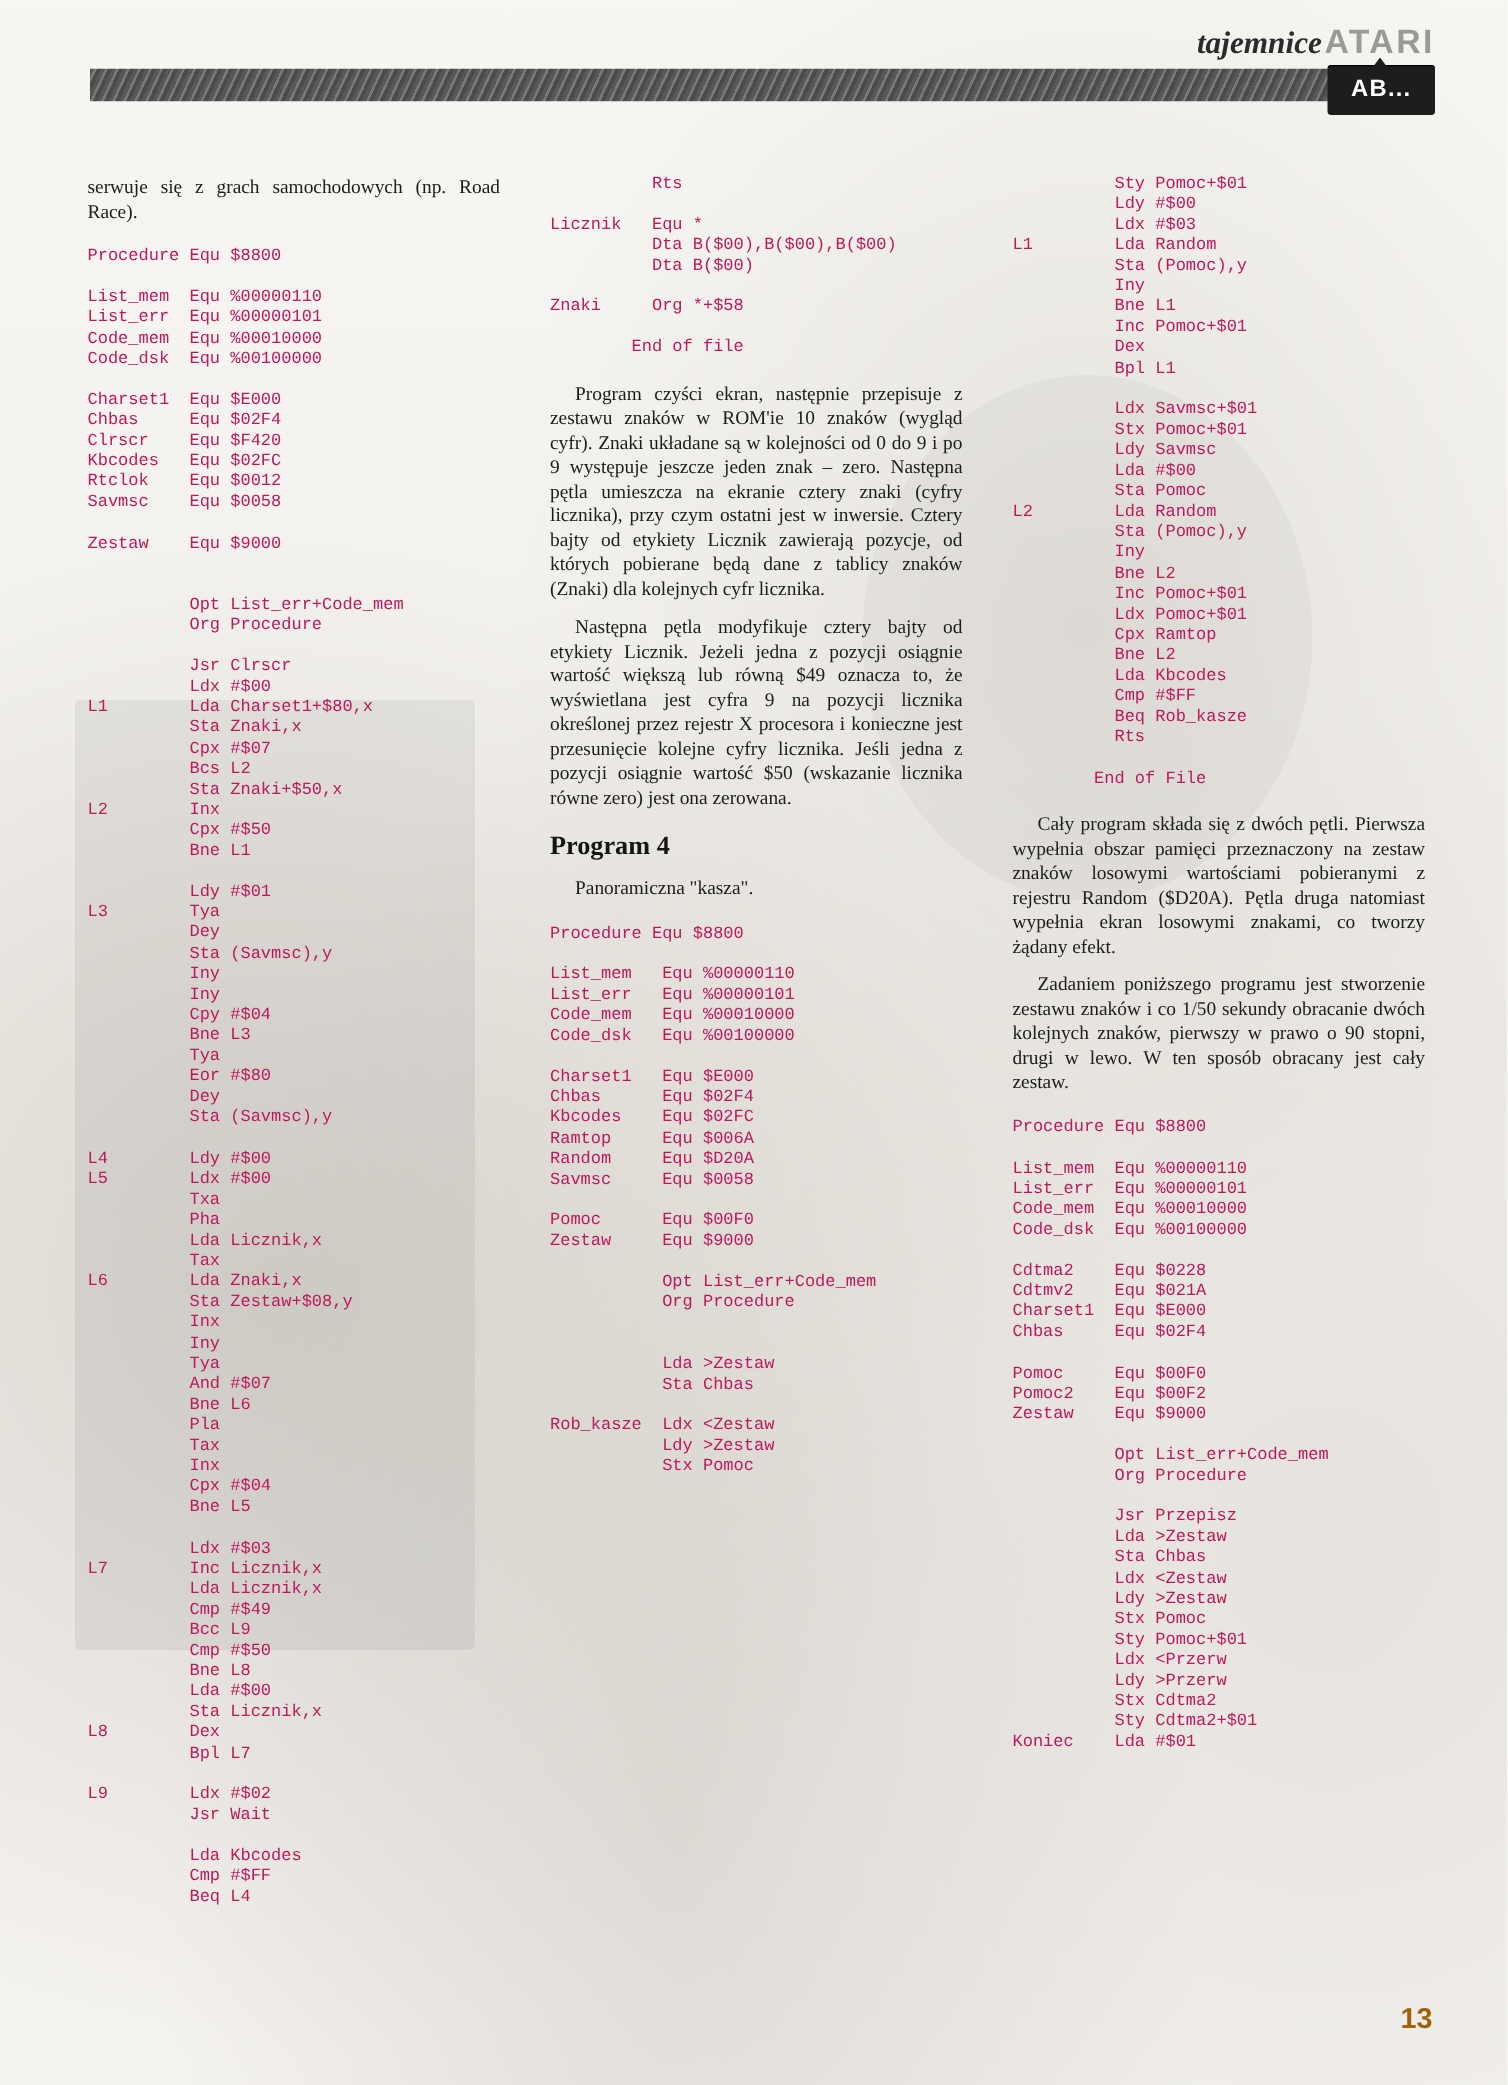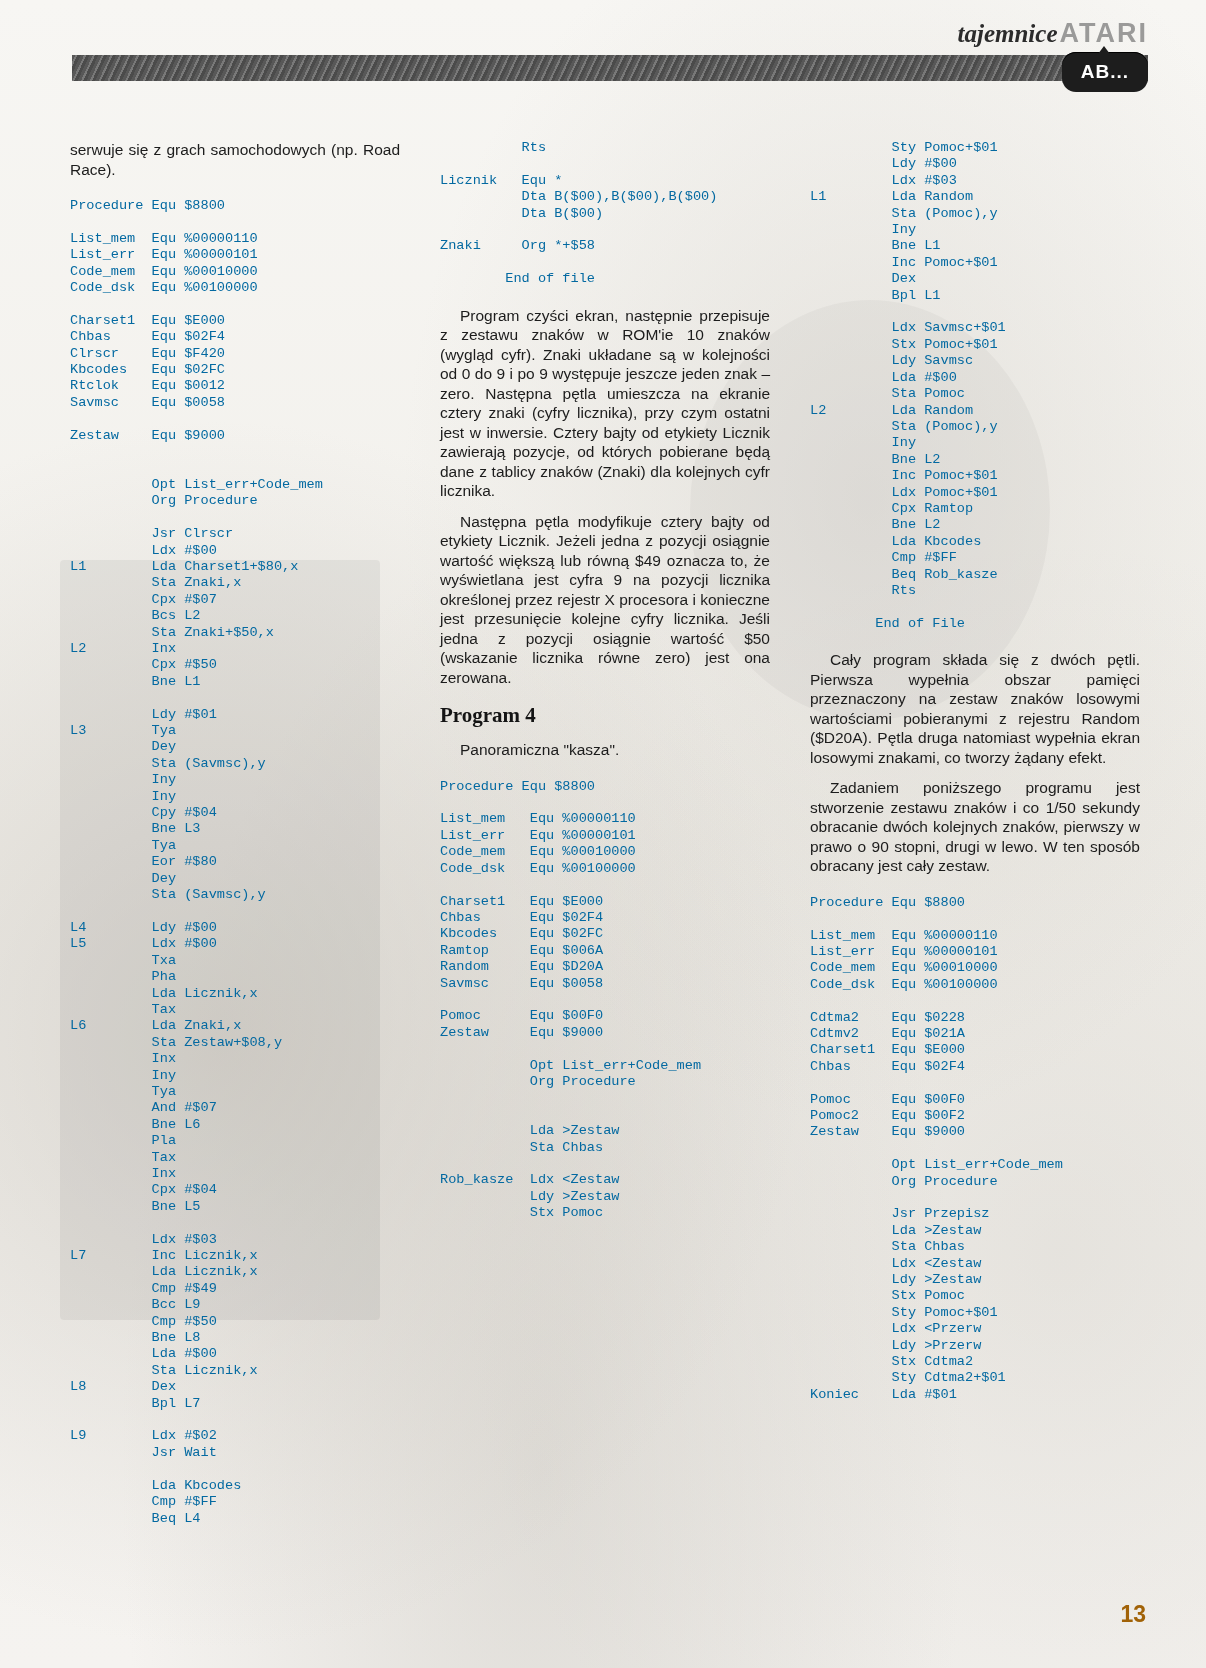--- a/index.html
+++ b/index.html
@@ -70,21 +70,21 @@
         #3c3c3c 5px, #3c3c3c 8px);
     opacity: 0.92;
   }
   .ab-badge {
     position: absolute;
     top: 52px;
     right: 58px;
     width: 86px;
     height: 40px;
     background: #1d1d1d;
-    border-radius: 14px;
+    border-radius: 3px;
     box-shadow: 0 1px 0 #000 inset;
     display: flex;
     align-items: center;
     justify-content: center;
   }
   .ab-badge span {
     color: #fff;
     font-family: "Liberation Sans", sans-serif;
     font-weight: bold;
     font-size: 19px;
@@ -111,21 +111,21 @@
   .col {
     position: absolute;
     top: 0;
     width: 330px;
   }
   .col1 { left: 0px; }
   .col2 { left: 370px; }
   .col3 { left: 740px; }
 
   p.body {
-    font-family: Liberation Sans, sans-serif;
+    font-family: Liberation Serif, serif;
     font-size: 15.5px;
     line-height: 19.5px;
     text-align: justify;
     margin: 0 0 11px 0;
     text-indent: 20px;
     color: #1c1c1c;
   }
   p.body.noind { text-indent: 0; }
 
   h2.prog {
@@ -136,21 +136,21 @@
     margin: 16px 0 12px 0;
     color: #141414;
   }
 
   pre.code {
     font-family: "Liberation Mono", monospace;
     font-size: 13.6px;
     line-height: 16.4px;
     margin: 0 0 10px 0;
     white-space: pre;
-    color: #0369a1;
+    color: #be185d;
     letter-spacing: 0px;
   }
   .spacer-sm { height: 8px; }
 
   .pageno {
     position: absolute;
     right: 60px;
     bottom: 40px;
     font-family: "Liberation Sans", sans-serif;
     font-weight: bold;

